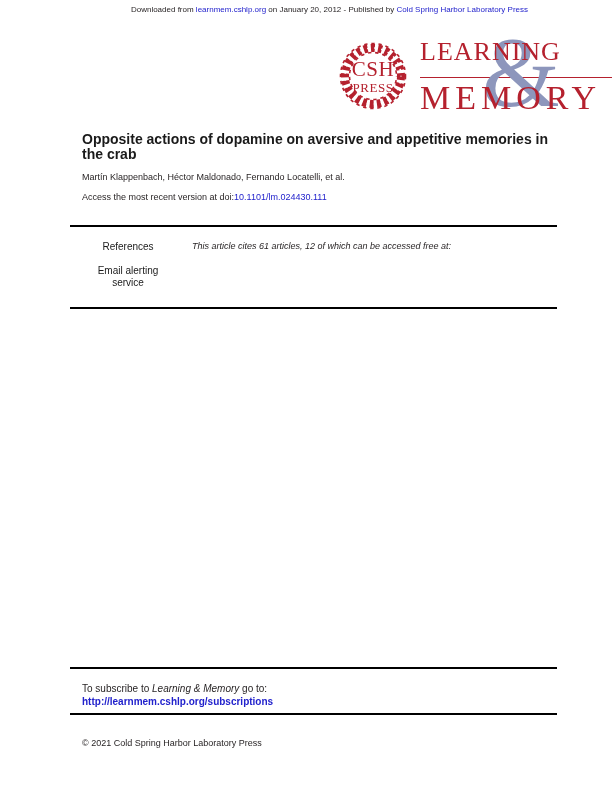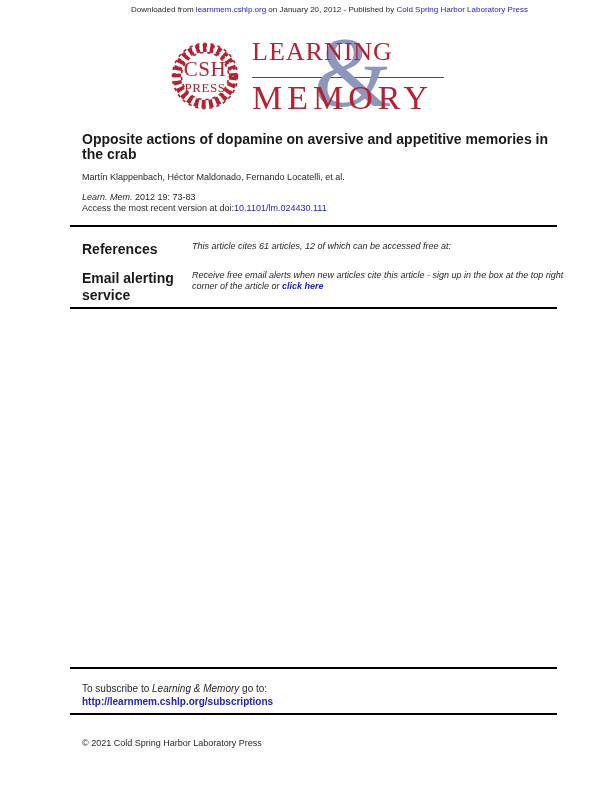--- a/index.html
+++ b/index.html
@@ -17,21 +17,21 @@
 
   
   .top-line {
     position: absolute; top: 5px; left: 0; right: 0;
     text-align: center; font-size: 8px; color: #231f20; margin-left: 47px;
   }
 
   
   .masthead {
     position: absolute; top: 38px; left: 0; right: 0;
-    display: flex; justify-content: center; align-items: center; gap: 10px;
+    display: flex; justify-content: flex-end; align-items: center; gap: 10px;
   }
   .emblem { width: 74px; height: 74px; position: relative; flex: 0 0 auto; }
   .emblem svg { display: block; }
   .emblem-text {
     position: absolute; inset: 0;
     display: flex; flex-direction: column; justify-content: center; align-items: center;
     color: #b5212e; font-family: "Liberation Serif", serif; line-height: 1;
   }
   .emblem-csh { font-size: 21px; letter-spacing: 0.5px; }
   .emblem-press { font-size: 13px; letter-spacing: 0.5px; margin-top: 1px; }
@@ -67,22 +67,22 @@
   .rule { position: absolute; left: 70px; width: 487px; height: 2px; background: #000; }
   .rule1 { top: 225px; }
   .rule2 { top: 307px; }
   .rule3 { top: 667px; }
   .rule4 { top: 713px; }
 
   
   .services { top: 241px; display: flex; flex-direction: column; gap: 11px; }
   .svc-row { display: flex; gap: 18px; }
   .svc-label {
-    width: 92px; flex: 0 0 auto; text-align: left;
-    font-weight: bold; font-size: 14px; line-height: 1.25; color: #1a1a1a;
+    width: 92px; flex: 0 0 auto; text-align: center;
+    font-weight: normal; font-size: 10px; line-height: 1.25; color: #1a1a1a;
   }
   .svc-body { width: 377px; font-size: 9px; line-height: 1.25; font-style: italic; }
 
   
   .subscribe { top: 682px; font-size: 10px; line-height: 1.3; }
   .subscribe .ital { font-style: italic; }
   .copyright { top: 738px; font-size: 9px; }
 </style>
 </head>
 <body>
@@ -108,38 +108,34 @@
     <span class="wm-amp">&amp;</span>
     <span class="wm-line"></span>
     <span class="wm-learning">LEARNING</span>
     <span class="wm-memory">MEMORY</span>
   </div>
 </div>
 
 <div class="content title">Opposite actions of dopamine on aversive and appetitive memories in the crab</div>
 <div class="content authors">Martín Klappenbach, Héctor Maldonado, Fernando Locatelli, et al.</div>
 <div class="content cite">
-  <div><span class="ital">Learn. Mem.</span><span> 2012 19: 73-83</span></div>
   <div><span>Access the most recent version at doi:</span><a href="#" class="link">10.1101/lm.024430.111</a></div>
 </div>
 
 <div class="rule rule1"></div>
 
 <div class="content services">
   <div class="svc-row">
     <div class="svc-label">References</div>
     <div class="svc-body">
       <span>This article cites 61 articles, 12 of which can be accessed free at:</span><br>
     </div>
   </div>
   <div class="svc-row">
     <div class="svc-label">Email alerting service</div>
-    <div class="svc-body">
-      <span>Receive free email alerts when new articles cite this article - sign up in the box at the top right corner of the article or </span><a href="#" class="link-bold">click here</a>
-    </div>
   </div>
 </div>
 
 <div class="rule rule2"></div>
 
 <div class="rule rule3"></div>
 
 <div class="content subscribe">
   <div><span>To subscribe to </span><span class="ital">Learning &amp; Memory</span><span> go to:</span></div>
   <a href="#" class="link-bold">http://learnmem.cshlp.org/subscriptions</a>

